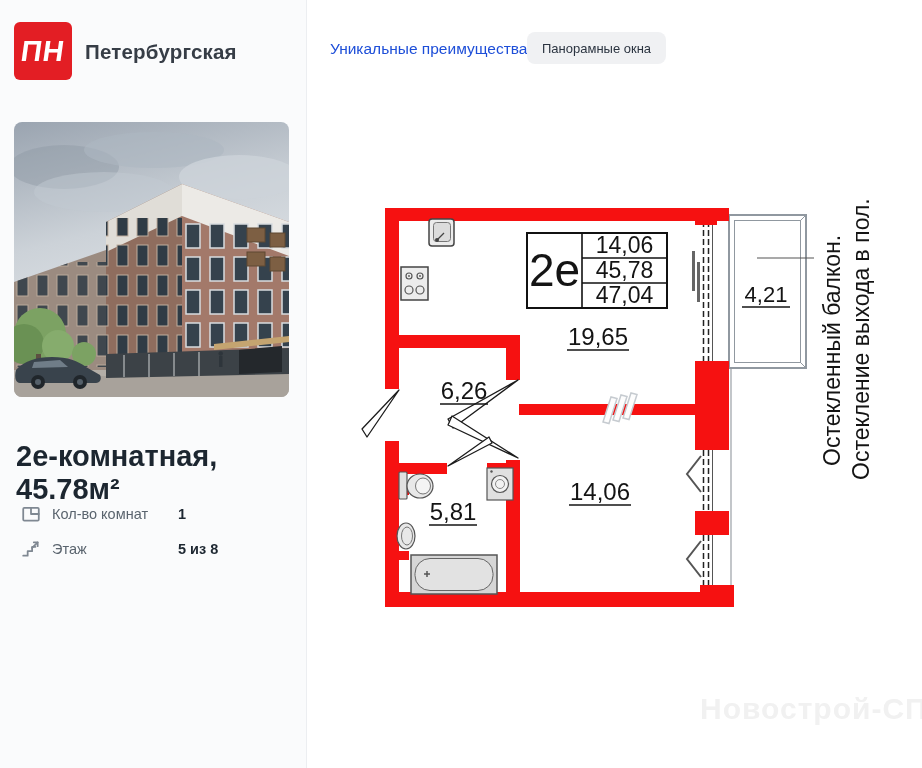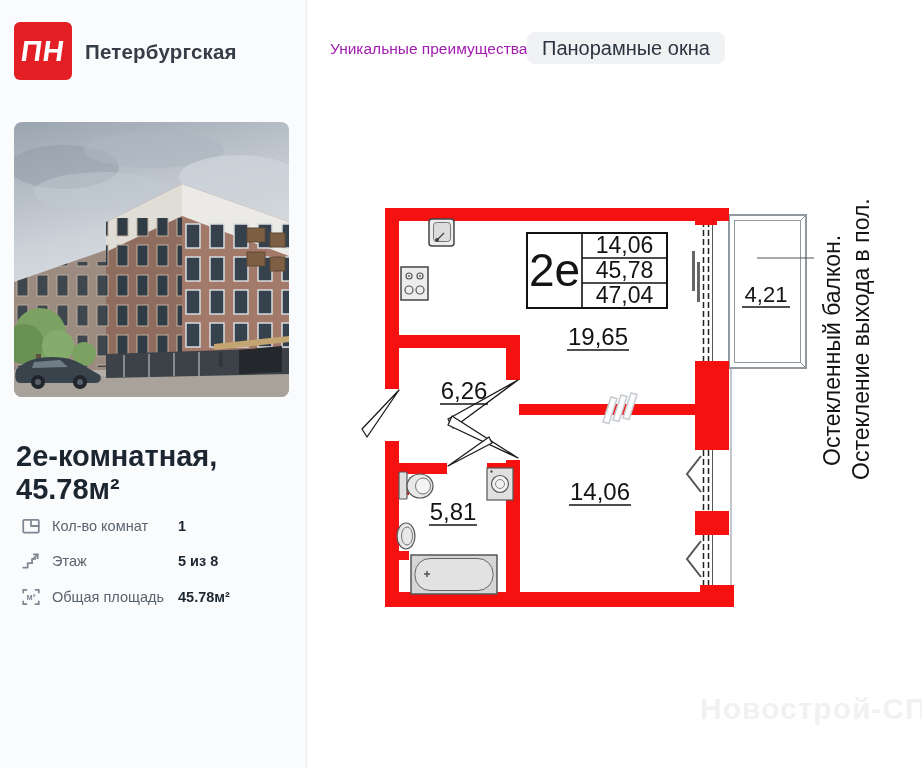--- a/index.html
+++ b/index.html
@@ -18,32 +18,32 @@
     width:58px; height:58px; background:#e31e24; border-radius:6px;
     display:flex; align-items:center; justify-content:center;
   }
   .logo-badge span { color:#fff; font-weight:bold; font-size:29px; transform:skewX(-8deg); letter-spacing:1px; }
   .logo-text { font-size:20.5px; font-weight:bold; color:#363d46; line-height:25px; letter-spacing:.2px; }
   .photo {
     position:absolute; left:14px; top:122px; width:275px; height:275px;
     border-radius:8px; overflow:hidden; cursor:pointer;
   }
   .listing-title { position:absolute; left:16px; top:440px; font-size:29px; font-weight:bold; color:#1c2630; }
-  .details { position:absolute; left:21px; top:508px; width:272px; }
+  .details { position:absolute; left:21px; top:496px; width:272px; }
   .detail-row { position:relative; height:35.6px; }
   .detail-icon { position:absolute; left:0; top:50%; transform:translateY(-50%); width:20px; height:20px; }
   .detail-icon svg { display:block; }
   .detail-label { position:absolute; left:31px; top:50%; transform:translateY(-50%); font-size:14.5px; color:#5a646e; white-space:nowrap; }
   .detail-value { position:absolute; left:157px; top:50%; transform:translateY(-50%); font-size:14.5px; font-weight:bold; color:#1d2731; white-space:nowrap; }
   
-  .adv-label { position:absolute; left:330px; top:40px; font-size:15.5px; color:#a21caf; }
+  .adv-label { position:absolute; left:330px; top:40px; font-size:15.5px; color:#1d4ed8; }
   .adv-badge {
     position:absolute; left:527px; top:32px; height:32px; padding:0 15px;
     background:#f0f1f3; border:none; border-radius:8px;
-    font-family:"Liberation Sans", sans-serif; font-size:20px; color:#2b3440;
+    font-family:"Liberation Sans", sans-serif; font-size:13px; color:#2b3440;
     display:flex; align-items:center; cursor:pointer;
   }
   
   .plan { position:absolute; left:350px; top:195px; width:572px; height:430px; }
   .plan text { font-family:"Liberation Sans", sans-serif; fill:#141414; }
   
   .watermark {
     position:absolute; left:700px; top:692px; font-size:30px; font-weight:bold;
     color:#f1f1f1; letter-spacing:1px; white-space:nowrap;
   }
@@ -165,30 +165,20 @@
         <svg width="20" height="20" viewBox="0 0 18 18" fill="none" stroke="#7f8892" stroke-width="1.6" stroke-linecap="round" stroke-linejoin="round">
           <path d="M2,15 h4 v-4 h4 v-4 h3"></path>
             <path d="M10,8 L15,3"></path>
             <path d="M11.5,3 H15 V6.5"></path>
         </svg>
       </span>
       <span class="detail-label">Этаж</span>
       <span class="detail-value">5 из 8</span>
     </div>
 
-    <div class="detail-row">
-      <span class="detail-icon">
-        <svg width="20" height="20" viewBox="0 0 18 18" fill="none" stroke="#7f8892" stroke-width="1.6" stroke-linecap="round" stroke-linejoin="round">
-          <path d="M2,5 V2.5 H5 M13,2.5 H16 V5 M16,13 V15.5 H13 M5,15.5 H2 V13"></path>
-          <text x="9" y="12" text-anchor="middle" font-size="7.5" font-weight="bold" stroke="none" fill="#7f8892" font-family="Liberation Sans, sans-serif">м²</text>
-        </svg>
-      </span>
-      <span class="detail-label">Общая площадь</span>
-      <span class="detail-value">45.78м²</span>
-    </div>
 
 
 
   </div>
 </div>
 
 <div class="adv-label">Уникальные преимущества</div>
 <button class="adv-badge">Панорамные окна</button>
 
 <svg class="plan" viewBox="350 195 572 430" xmlns="http://www.w3.org/2000/svg">

